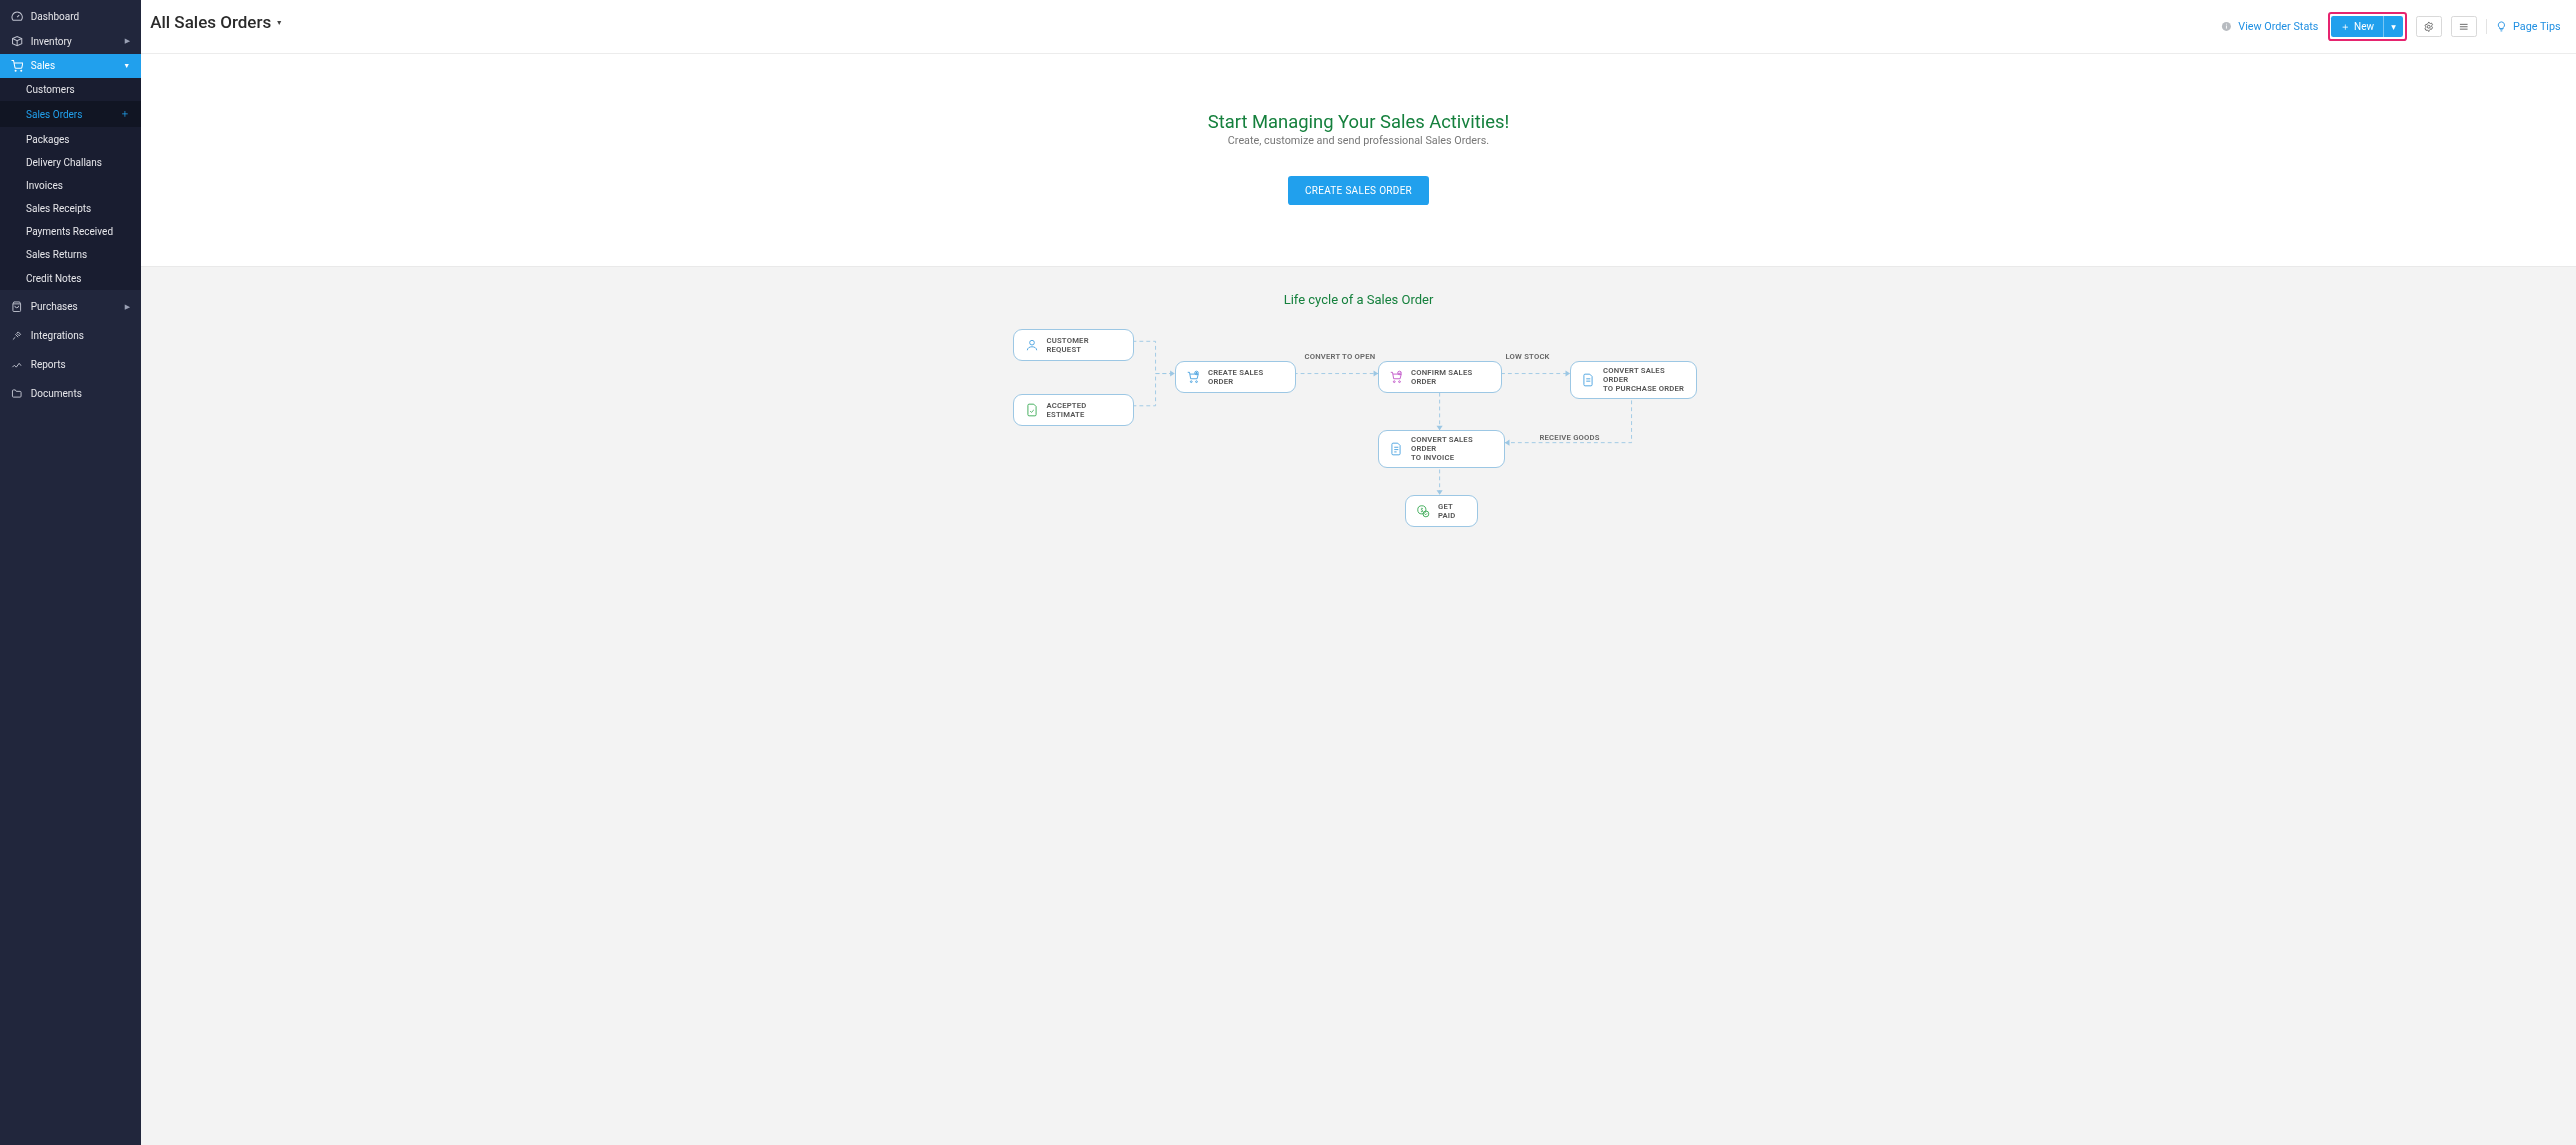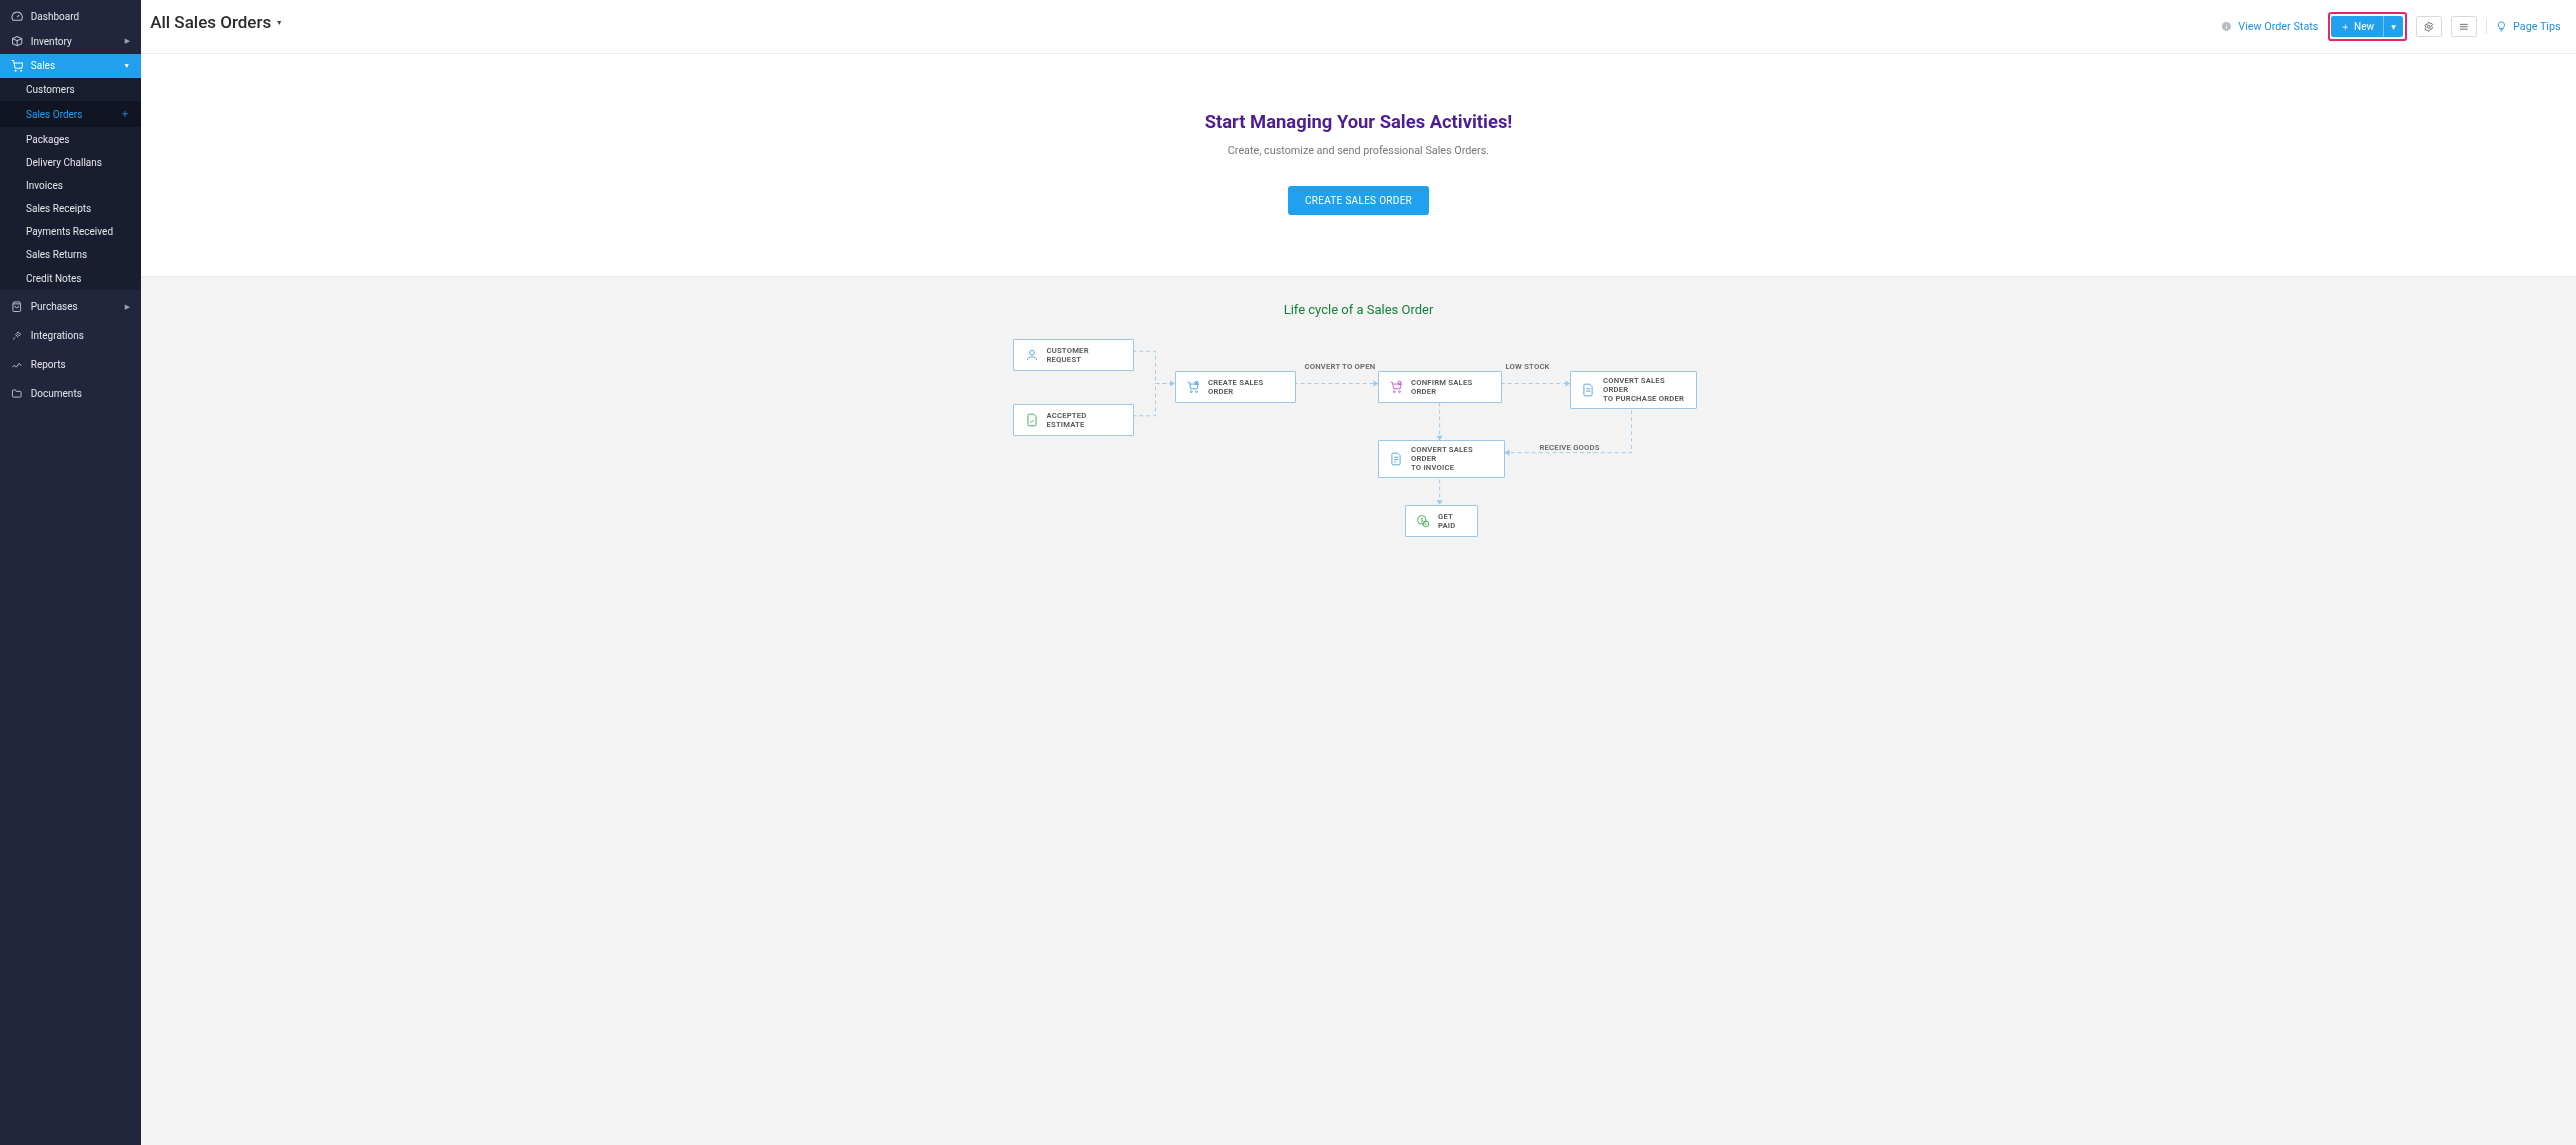--- a/index.html
+++ b/index.html
@@ -25,27 +25,27 @@
   .title-caret{font-size:7px;color:#444;position:relative;top:0.8px}
   .topbar-right{display:flex;align-items:center;gap:9.2px}
   .lnk{display:flex;align-items:center;gap:6px;color:#1f8fe2;font-size:10.8px;text-decoration:none;cursor:pointer}
   .lnk .i{color:#9aa0a6}
   .vsep{width:0.8px;height:15.4px;background:#e3e3e3}
   .new-wrap{display:inline-flex;border:2.3px solid #e6246f;border-radius:3.1px;padding:1.5px}
   .btn-new{display:flex;align-items:center;justify-content:center;background:#21a0ed;color:#fff;font-size:10px;height:21.5px;padding:0 9.2px;border:none;border-radius:2.3px 0 0 2.3px;cursor:pointer;gap:3.8px}
   .btn-new-caret{display:flex;align-items:center;justify-content:center;background:#21a0ed;color:#fff;height:21.5px;width:20px;border:none;border-left:0.8px solid rgba(255,255,255,.4);border-radius:0 2.3px 2.3px 0;cursor:pointer;font-size:9.2px}
   .icon-btn{width:26px;height:21.5px;border:0.8px solid #d9d9d9;border-radius:2.3px;background:#fff;display:flex;align-items:center;justify-content:center;cursor:pointer;color:#666}
   .hero{background:#fff;text-align:center;padding:57px 15.4px 61px}
-  .hero h1{font-size:18.4px;font-weight:700;color:#4c1d95;margin-bottom:12px}
+  .hero h1{font-size:18.4px;font-weight:400;color:#15803d;margin-bottom:2px}
   .hero p{font-size:10.8px;color:#777;margin-bottom:29px}
   .btn-primary{background:#21a0ed;color:#fff;border:none;border-radius:3.1px;padding:9.2px 17px;font-size:10px;letter-spacing:0.3px;cursor:pointer}
   .lifecycle{background:#f3f3f3;padding:24.6px 15.4px 31px;border-top:0.8px solid #e9e9e9;flex:1}
   .lifecycle h2{font-size:13px;font-weight:400;color:#15803d;text-align:center;margin-bottom:21.5px}
   .flow{position:relative;width:714px;height:215px;margin:0 auto}
-  .fbox{position:absolute;background:#fff;border:0.8px solid #9cc7e4;border-radius:1px;display:flex;align-items:center;gap:7.7px;padding:6.1px 10.8px;font-size:7.7px;font-weight:600;color:#555;letter-spacing:0.2px}
+  .fbox{position:absolute;background:#fff;border:0.8px solid #9cc7e4;border-radius:9px;display:flex;align-items:center;gap:7.7px;padding:6.1px 10.8px;font-size:7.7px;font-weight:600;color:#555;letter-spacing:0.2px}
   .fbox .ficon{width:14px;height:14px;display:flex;align-items:center;justify-content:center}
   .flabel{position:absolute;font-size:7.7px;font-weight:600;color:#666;letter-spacing:0.2px}
   
   svg{display:block}
 </style>
 </head>
 <body>
 
 <div class="app">
 

